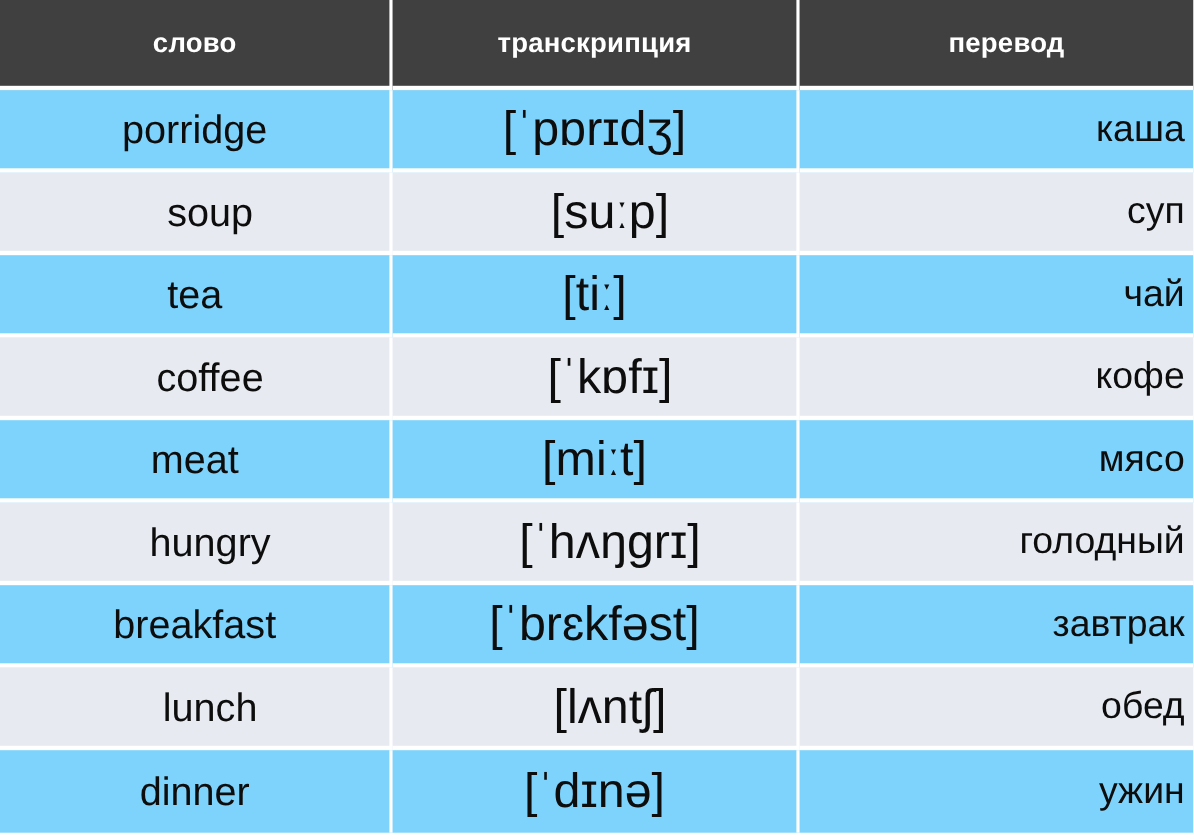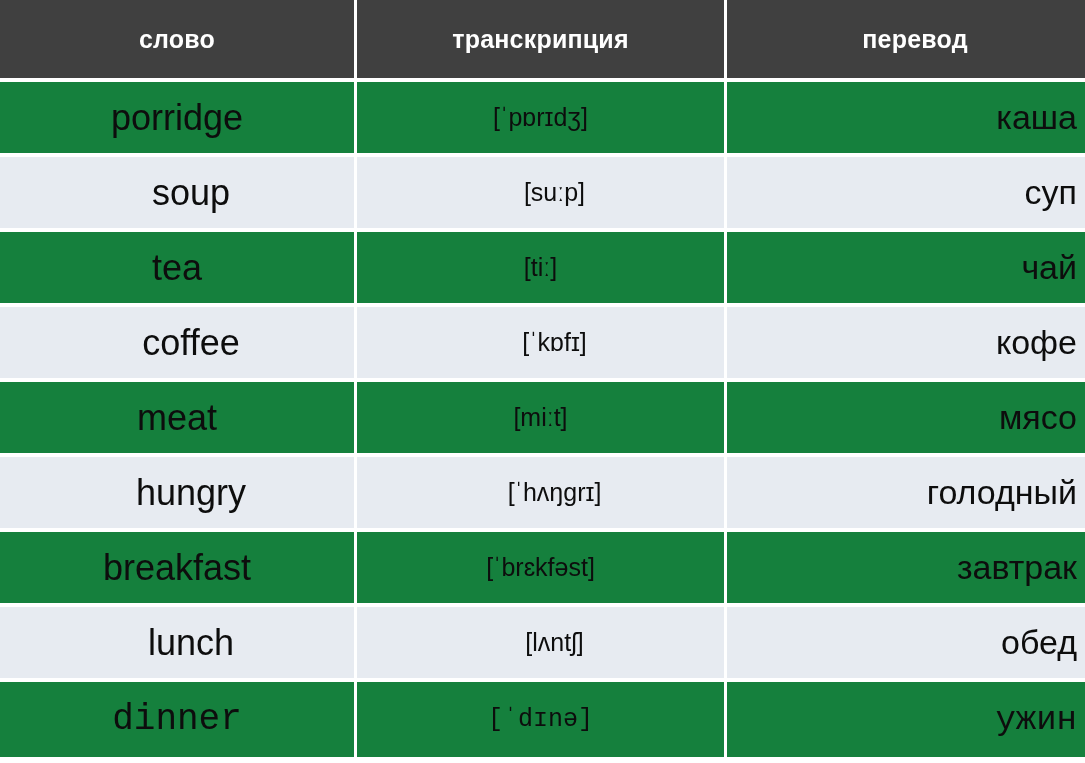--- a/index.html
+++ b/index.html
@@ -60,30 +60,29 @@
     border-bottom: 4px solid #ffffff;
     box-sizing: border-box;
     white-space: nowrap;
     overflow: hidden;
   }
   tbody td:last-child {
     border-right: none;
     text-align: right;
   }
 
-  tbody tr.row-odd  td { background: #15803d; }
+  tbody tr.row-odd  td { background: #7dd3fc; }
   tbody tr.row-even td { background: #E7EBF1; padding-left: 36px; }
 
   tbody tr:last-child td {
     border-bottom: none;
-    font-family: Liberation Mono, monospace;
   }
 
   .cell-word        { font-size: 36px; }
-  .cell-transcript  { font-size: 25px; }
+  .cell-transcript  { font-size: 44px; }
   .cell-translation { font-size: 34px; }
 </style>
 </head>
 <body>
 
 <table class="vocab-table">
   <colgroup>
     <col class="col-word">
     <col class="col-transcript">
     <col class="col-translate">

